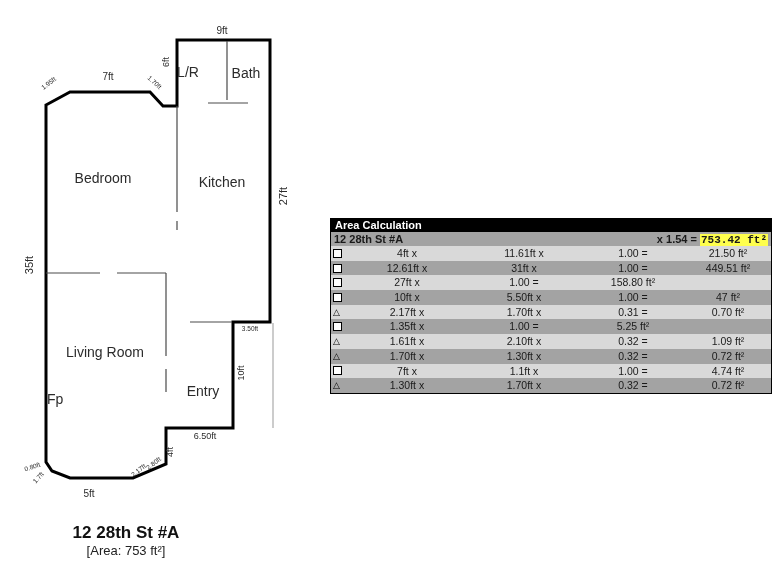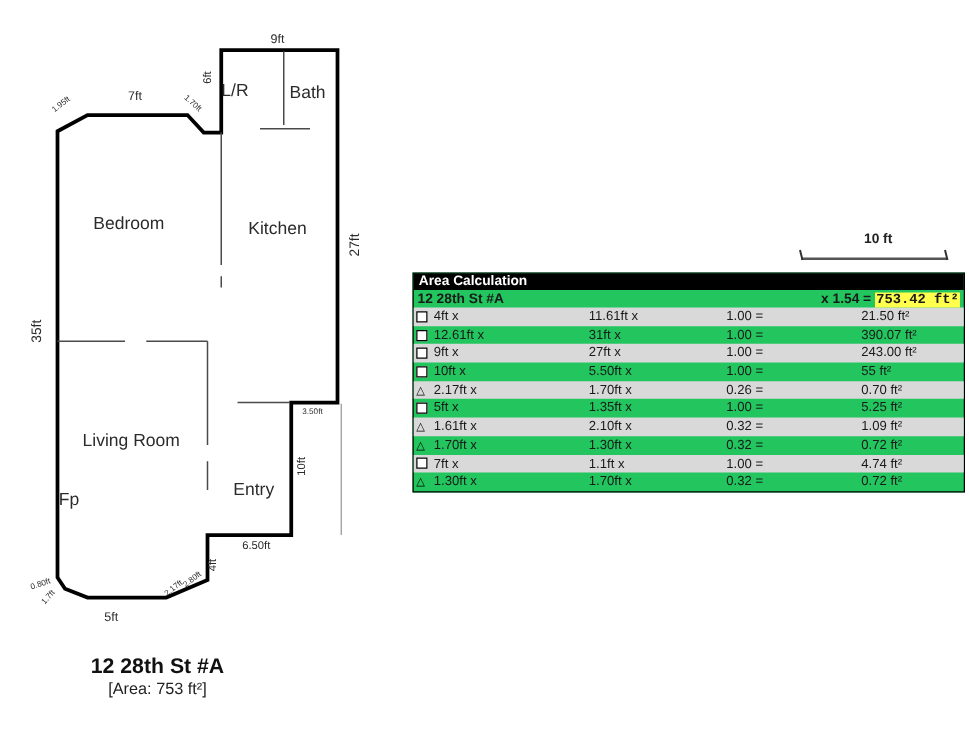--- a/index.html
+++ b/index.html
@@ -13,30 +13,30 @@
   .plan-title{font-size:17px;font-weight:bold;fill:#111;}
   .plan-sub{font-size:13px;fill:#222;}
 
   
   .scalebar{position:absolute;left:630px;top:185px;width:145px;height:32px;}
   .scalebar .lbl{position:absolute;left:0;right:0;top:0;text-align:center;
                  font-size:11px;font-weight:bold;color:#222;}
 
   
   .acalc{position:absolute;left:330px;top:218px;width:440px;border:1px solid #000;
-         background:#22c55e;font-size:10.5px;}
+         background:#a3a3a3;font-size:10.5px;}
   .acalc-header{background:#000;color:#fff;font-weight:bold;font-size:11px;
                 height:13px;line-height:13px;padding:0 4px;}
   .acalc-sub{display:flex;justify-content:space-between;align-items:center;
              font-weight:bold;font-size:11px;height:14px;line-height:14px;padding:0 3px;}
   .hl{background:#ffff4d;padding:0 1px;font-family:Liberation Mono, monospace;}
   .trow{display:grid;grid-template-columns:16px 124px 110px 108px auto;
         height:14.7px;line-height:14.7px;}
   .trow.gray{background:#d9d9d9;}
-  .cell{text-align:left;padding-right:4px;white-space:nowrap;}
+  .cell{text-align:center;padding-right:4px;white-space:nowrap;}
   .symc{display:flex;align-items:center;justify-content:flex-start;padding-left:2px;}
   .square{width:7px;height:7px;border:1.3px solid #000;background:#fff;display:inline-block;}
   .triangle{display:inline-block;font-size:9px;line-height:9px;color:#000;}
   .triangle::before{content:"\25B3";}
 </style>
 </head>
 <body>
 
 <div class="page">
 
@@ -78,27 +78,20 @@
     <text class="dim-sm" x="33" y="469" text-anchor="middle" transform="rotate(-18 33,469)">0.80ft</text>
     <text class="dim-sm" x="40" y="479" text-anchor="middle" transform="rotate(-48 40,479)">1.7ft</text>
     <text class="dim-sm" x="140" y="472" text-anchor="middle" transform="rotate(-38 140,472)">2.17ft</text>
     <text class="dim-sm" x="155" y="465" text-anchor="middle" transform="rotate(-38 155,465)">2.80ft</text>
 
     <text class="plan-title" x="126" y="538" text-anchor="middle">12 28th St #A</text>
     <text class="plan-sub" x="126" y="555" text-anchor="middle">[Area: 753 ft²]</text>
   </svg>
 
   
-  <div class="scalebar">
-    <div class="lbl">10 ft</div>
-    <svg width="145" height="32">
-      <path d="M11,22 L128,22" stroke="#555" stroke-width="2" fill="none"></path>
-      <path d="M10,15 l2,8 M126,15 l2,8" stroke="#333" stroke-width="1.6" fill="none"></path>
-    </svg>
-  </div>
 
   
   <div class="acalc">
     <div class="acalc-header">Area Calculation</div>
     <div class="acalc-sub">
       <span>12 28th St #A</span>
       <span><span>x 1.54 = </span><span class="hl">753.42 ft²</span></span>
     </div>
 
     <div class="trow gray">
@@ -110,54 +103,52 @@
       <span class="cell">1.00 =</span>
       <span class="cell">21.50 ft²</span>
     </div>
     <div class="trow">
       <span class="symc">
           <span class="square"></span>
         </span>
       <span class="cell">12.61ft x</span>
       <span class="cell">31ft x</span>
       <span class="cell">1.00 =</span>
-      <span class="cell">390.07 ft²</span>
+      <span class="cell">449.51 ft²</span>
     </div>
     <div class="trow gray">
       <span class="symc">
           <span class="square"></span>
         </span>
-      <span class="cell">9ft x</span>
       <span class="cell">27ft x</span>
       <span class="cell">1.00 =</span>
-      <span class="cell">243.00 ft²</span>
+      <span class="cell">158.80 ft²</span>
     </div>
     <div class="trow">
       <span class="symc">
           <span class="square"></span>
         </span>
       <span class="cell">10ft x</span>
       <span class="cell">5.50ft x</span>
       <span class="cell">1.00 =</span>
-      <span class="cell">55 ft²</span>
+      <span class="cell">47 ft²</span>
     </div>
     <div class="trow gray">
       <span class="symc">
           <span class="triangle"></span>
         </span>
       <span class="cell">2.17ft x</span>
       <span class="cell">1.70ft x</span>
-      <span class="cell">0.26 =</span>
+      <span class="cell">0.31 =</span>
       <span class="cell">0.70 ft²</span>
     </div>
     <div class="trow">
       <span class="symc">
           <span class="square"></span>
         </span>
-      <span class="cell">5ft x</span>
       <span class="cell">1.35ft x</span>
       <span class="cell">1.00 =</span>
       <span class="cell">5.25 ft²</span>
     </div>
     <div class="trow gray">
       <span class="symc">
           <span class="triangle"></span>
         </span>
       <span class="cell">1.61ft x</span>
       <span class="cell">2.10ft x</span>

